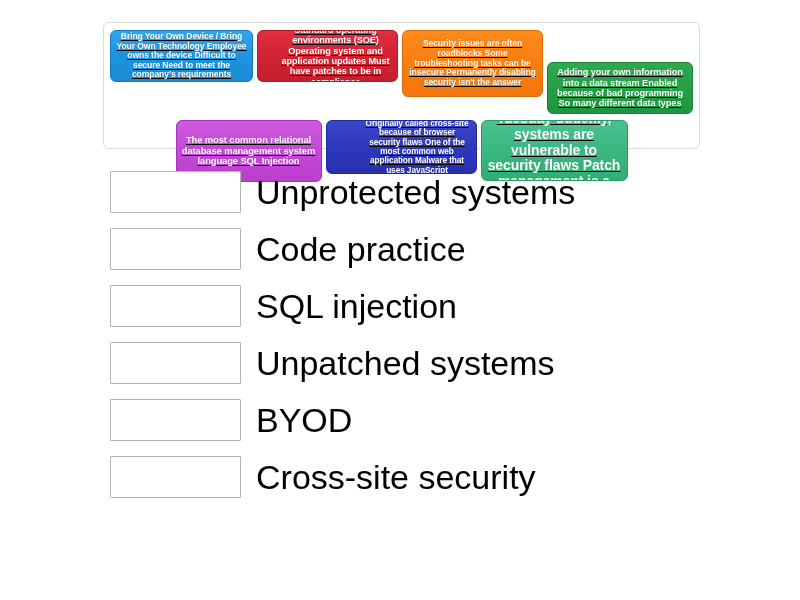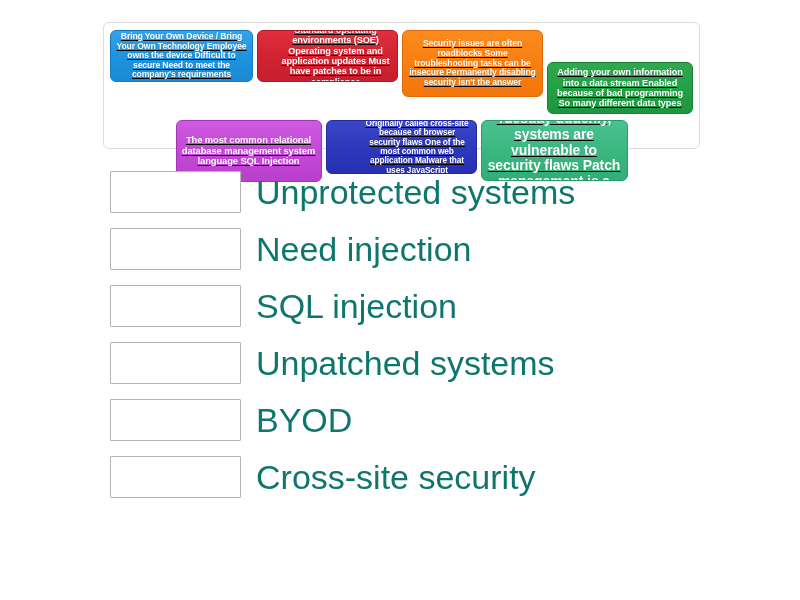--- a/index.html
+++ b/index.html
@@ -127,21 +127,21 @@
     height: 42px;
     border: 1px solid #b4b4b4;
     background: #ffffff;
     box-sizing: border-box;
     flex: 0 0 auto;
     border-radius: 1px;
   }
   .answer-label {
     margin-left: 15px;
     font-size: 34px;
-    color: #0f766e;
+    color: #000000;
     font-weight: 400;
     white-space: nowrap;
     line-height: 1;
   }
 </style>
 </head>
 <body>
 
 <div id="tile-bank">
 
@@ -176,21 +176,21 @@
 
 <div id="answer-list">
 
   <div class="answer-row">
     <div class="drop-box"></div>
     <div class="answer-label">Unprotected systems</div>
   </div>
 
   <div class="answer-row">
     <div class="drop-box"></div>
-    <div class="answer-label">Need injection</div>
+    <div class="answer-label">Code practice</div>
   </div>
 
   <div class="answer-row">
     <div class="drop-box"></div>
     <div class="answer-label">SQL injection</div>
   </div>
 
   <div class="answer-row">
     <div class="drop-box"></div>
     <div class="answer-label">Unpatched systems</div>

